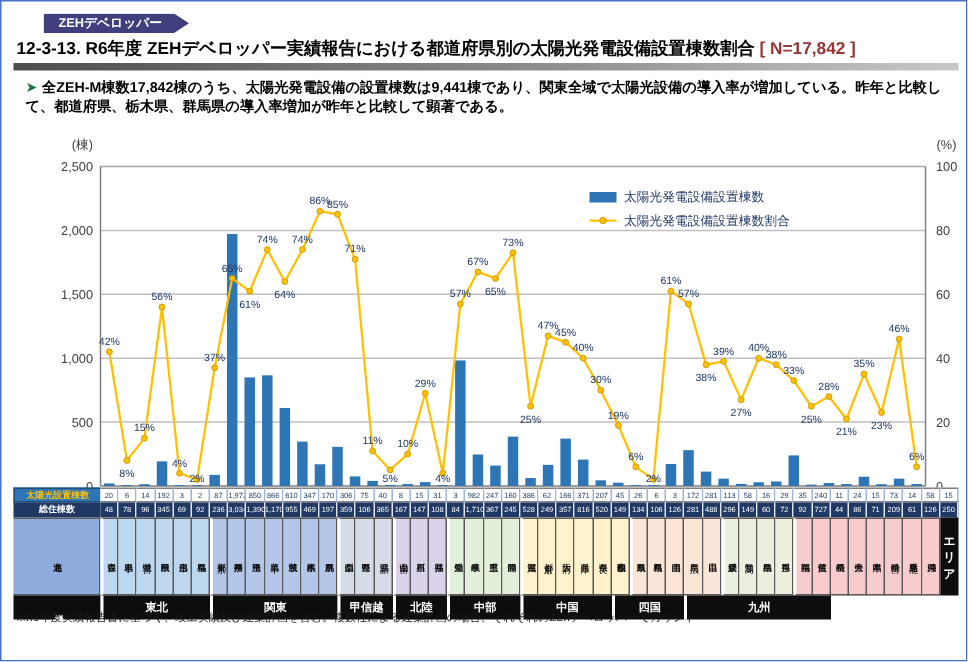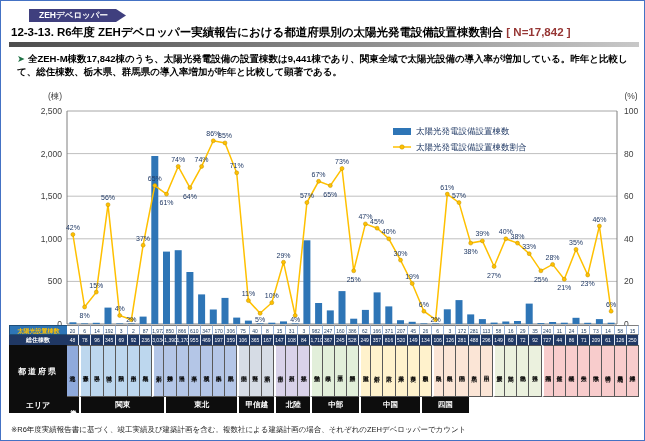--- a/index.html
+++ b/index.html
@@ -31,34 +31,34 @@
   .t-h3, .t-h4 { background:#0D0D0D; color:#fff; font-weight:bold; text-align:center; display:flex; align-items:center; justify-content:center; }
   .t-h3 { font-size:8px; letter-spacing:2px; }
   .t-h4 { font-size:8px;font-family:Liberation Serif, serif; }
   .t-num  { background:#fff; color:#17375E; font-size:5px; text-align:center; line-height:10px; border-top:1px solid #7F7F7F; border-bottom:1px solid #7F7F7F; border-right:1px solid #9DB6D9; }
   .t-num2 { background:#203864; color:#fff; font-size:5px; text-align:center; line-height:10px; border-right:1px solid #dfe6f2; }
   .t-pref { color:#000; font-size:6px; display:flex; align-items:center; justify-content:center;
             writing-mode:vertical-rl; text-orientation:upright; line-height:1; border-right:1px solid #595959; border-bottom:1px solid #595959; border-top:1px solid #595959; }
   .t-area { background:#0D0D0D; color:#fff; font-weight:bold; font-size:7.5px; display:flex; align-items:center; justify-content:center; }
   .t-area.vert { writing-mode:vertical-rl; text-orientation:upright; font-size:6px; }
   .gstart { border-left:2px solid #fff !important; }
-  .footnote { position:absolute; left:10px; top:424px; width:628px; font-size:7.5px; color:#1a1a1a; }
+  .footnote { position:absolute; left:10px; top:405px; width:628px; font-size:7.5px; color:#1a1a1a;font-family:Liberation Mono, monospace; }
 </style>
 </head>
 <body>
 
 <div class="page">
   <div class="badge">ZEHデベロッパー</div>
   <div class="title-row">
     <span>12-3-13. R6年度 ZEHデベロッパー実績報告における都道府県別の太陽光発電設備設置棟数割合</span>
     <span class="n-note">[ N=17,842 ]</span>
   </div>
   <div class="title-bar"></div>
   <div class="bullet">
-    <span class="arrow">➤</span><span>全ZEH-M棟数17,842棟のうち、太陽光発電設備の設置棟数は9,441棟であり、関東全域で太陽光設備の導入率が増加している。昨年と比較して、総住棟数、栃木県、群馬県の導入率増加が昨年と比較して顕著である。</span>
+    <span class="arrow">➤</span><span>全ZEH-M棟数17,842棟のうち、太陽光発電設備の設置棟数は9,441棟であり、関東全域で太陽光設備の導入率が増加している。昨年と比較して、都道府県、栃木県、群馬県の導入率増加が昨年と比較して顕著である。</span>
   </div>
 
   <svg class="chart-svg" id="chart" viewBox="0 0 645 250" xmlns="http://www.w3.org/2000/svg">
       <line x1="66" y1="25" x2="616" y2="25" stroke="#A6A6A6" stroke-width="1"></line>
       <text x="61" y="28" font-size="8.5" fill="#404040" text-anchor="end">2,500</text>
       <text x="623" y="28" font-size="8.5" fill="#404040">100</text>
       <line x1="66" y1="67.6" x2="616" y2="67.6" stroke="#BFBFBF" stroke-width="1"></line>
       <text x="61" y="70.6" font-size="8.5" fill="#404040" text-anchor="end">2,000</text>
       <text x="623" y="70.6" font-size="8.5" fill="#404040">80</text>
       <line x1="66" y1="110.2" x2="616" y2="110.2" stroke="#BFBFBF" stroke-width="1"></line>
@@ -316,21 +316,20 @@
       <div class="t-num2">72</div>
       <div class="t-num2">92</div>
       <div class="t-num2">727</div>
       <div class="t-num2">44</div>
       <div class="t-num2">86</div>
       <div class="t-num2">71</div>
       <div class="t-num2">209</div>
       <div class="t-num2">61</div>
       <div class="t-num2">126</div>
       <div class="t-num2">250</div>
-      <div class="t-h3">都道府県</div>
       <div class="t-pref" style="background:#8FAADC">北海道</div>
       <div class="t-pref gstart" style="background:#BDD7EE">青森県</div>
       <div class="t-pref" style="background:#BDD7EE">岩手県</div>
       <div class="t-pref" style="background:#BDD7EE">宮城県</div>
       <div class="t-pref" style="background:#BDD7EE">秋田県</div>
       <div class="t-pref" style="background:#BDD7EE">山形県</div>
       <div class="t-pref" style="background:#BDD7EE">福島県</div>
       <div class="t-pref gstart" style="background:#B4C6E7">東京都</div>
       <div class="t-pref" style="background:#B4C6E7">神奈川県</div>
       <div class="t-pref" style="background:#B4C6E7">埼玉県</div>
@@ -366,23 +365,24 @@
       <div class="t-pref gstart" style="background:#F8CCCC">福岡県</div>
       <div class="t-pref" style="background:#F8CCCC">佐賀県</div>
       <div class="t-pref" style="background:#F8CCCC">長崎県</div>
       <div class="t-pref" style="background:#F8CCCC">大分県</div>
       <div class="t-pref" style="background:#F8CCCC">熊本県</div>
       <div class="t-pref" style="background:#F8CCCC">宮崎県</div>
       <div class="t-pref" style="background:#F8CCCC">鹿児島県</div>
       <div class="t-pref" style="background:#F8CCCC">沖縄県</div>
       <div class="t-h4">エリア</div>
       <div class="t-area vert" style="grid-column:span 1">北海道</div>
+      <div class="t-area gstart" style="grid-column:span 6">東北</div>
       <div class="t-area gstart" style="grid-column:span 7">関東</div>
-      <div class="t-area gstart" style="grid-column:span 6">東北</div>
       <div class="t-area gstart" style="grid-column:span 3">甲信越</div>
       <div class="t-area gstart" style="grid-column:span 3">北陸</div>
       <div class="t-area gstart" style="grid-column:span 4">中部</div>
       <div class="t-area gstart" style="grid-column:span 5">中国</div>
       <div class="t-area gstart" style="grid-column:span 4">四国</div>
+      <div class="t-area gstart" style="grid-column:span 8">九州</div>
     </div>
 
   <div class="footnote">※R6年度実績報告書に基づく、竣工実績及び建築計画を含む。複数社による建築計画の場合、それぞれのZEHデベロッパーでカウント</div>
 </div>
 
 </body></html>

